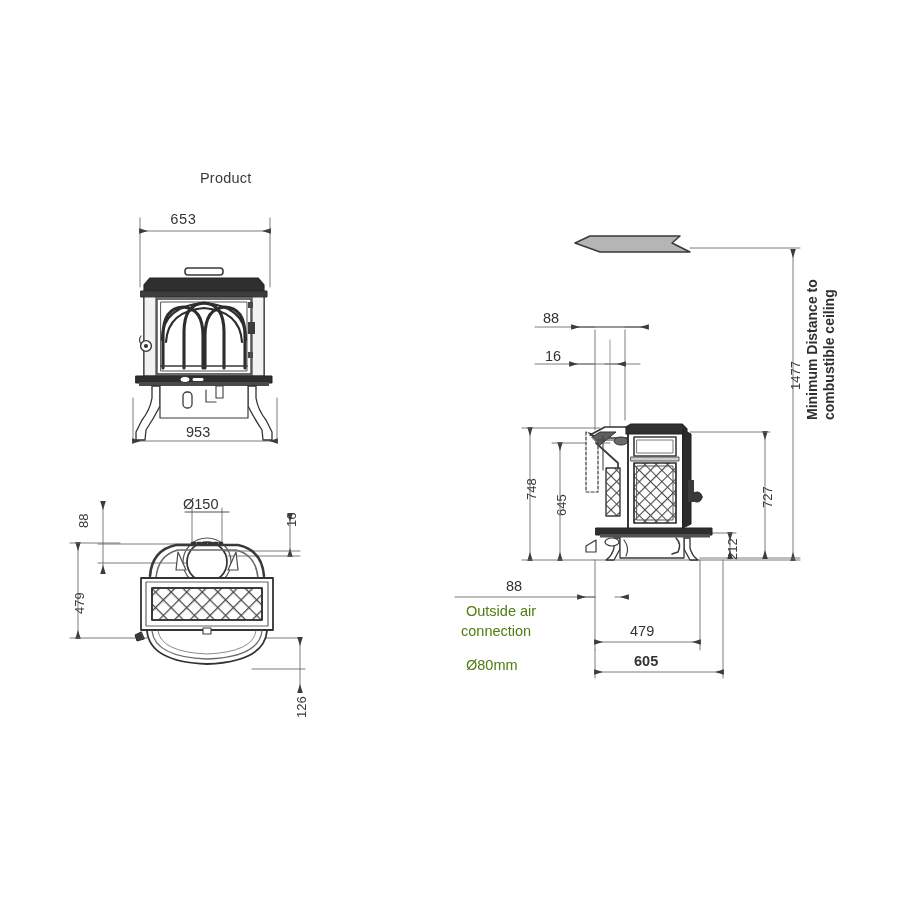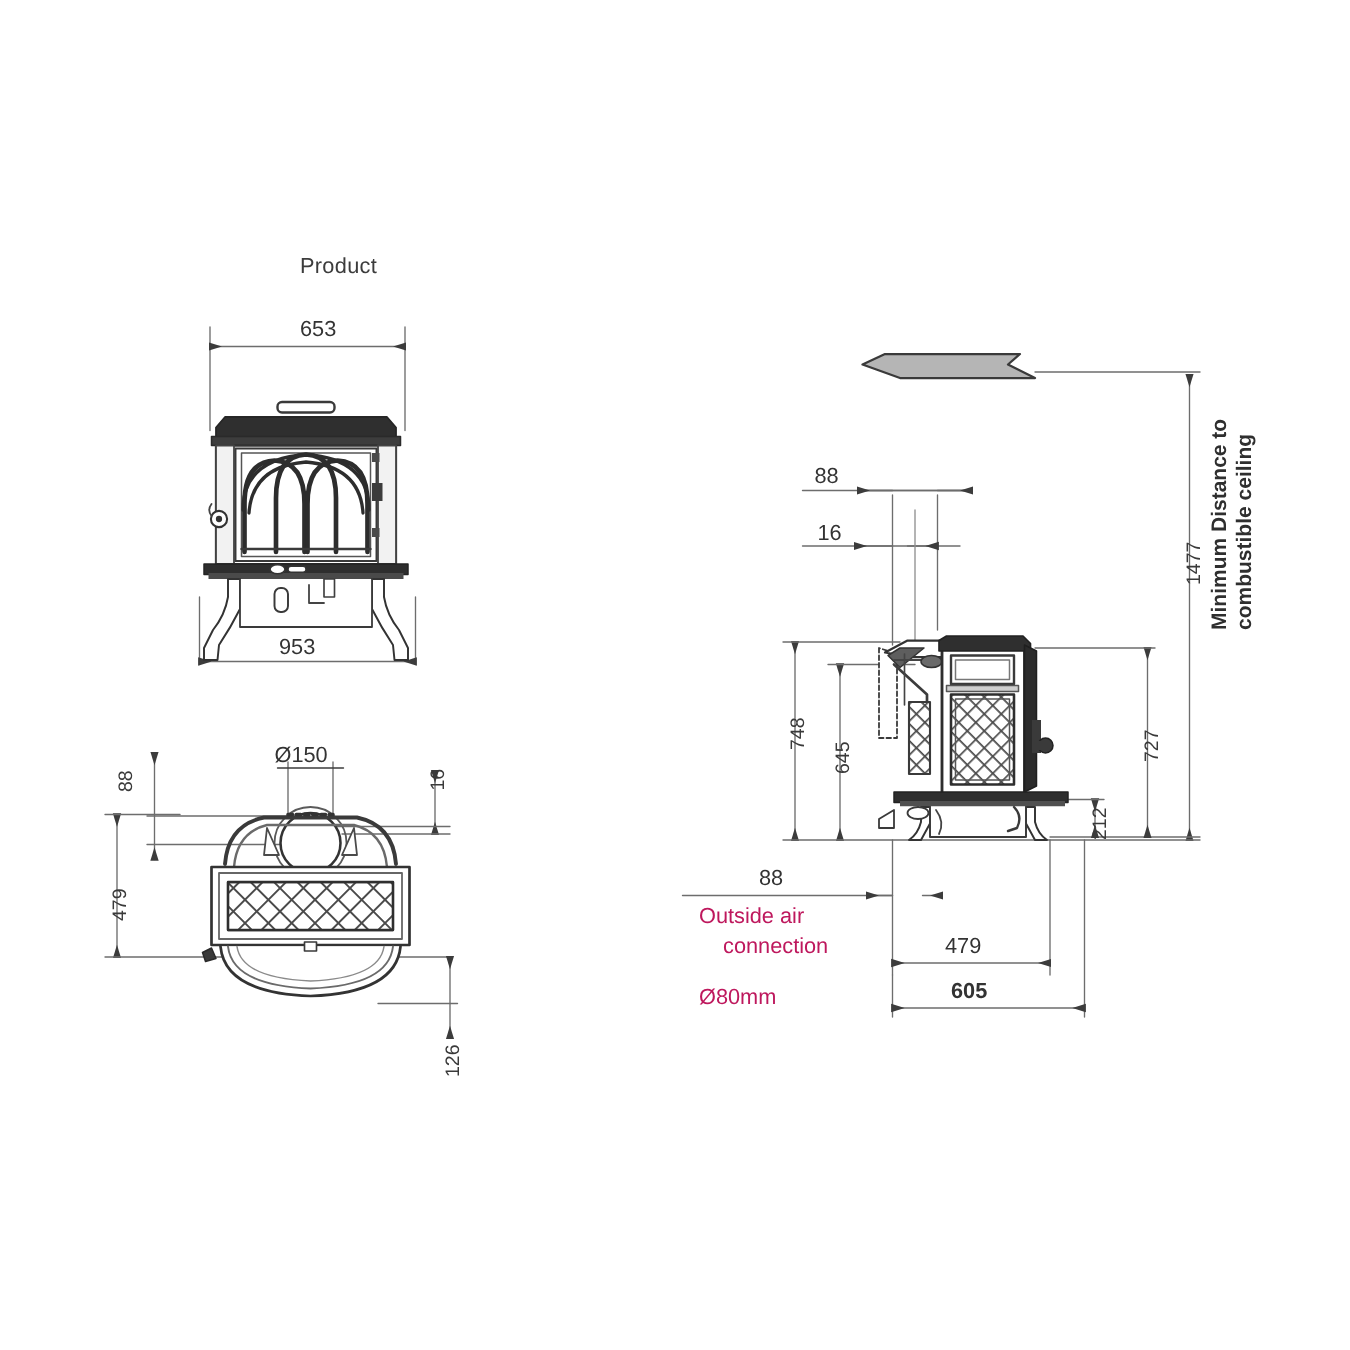--- a/index.html
+++ b/index.html
@@ -4,21 +4,21 @@
 <style>
   html,body{margin:0;padding:0;background:#ffffff;}
   body{width:900px;height:900px;position:relative;overflow:hidden;
        font-family:"Liberation Sans", sans-serif;color:#3c3c3c;}
   #stage{position:absolute;inset:0;}
   .lbl{position:absolute;font-size:13px;color:#404040;white-space:nowrap;letter-spacing:.2px;}
   .dimtxt{position:absolute;font-size:13px;color:#3a3a3a;white-space:nowrap;}
   .dimtxt.v{transform-origin:0 0;transform:rotate(-90deg);}
   .big{font-size:14.5px;color:#333;}
   .title{font-size:14.5px;color:#3c3c3c;}
-  .para{position:absolute;font-size:14.5px;color:#be185d;line-height:1.32;white-space:pre;}
+  .para{position:absolute;font-size:14.5px;color:#4d7c0f;line-height:1.32;white-space:pre;}
   .vstack{position:absolute;transform-origin:0 0;transform:rotate(-90deg);
           font-size:14px;color:#2f2f2f;white-space:nowrap;font-weight:bold;}
   svg{position:absolute;left:0;top:0;}
 </style>
 </head>
 <body>
 
 <div id="stage">
 
 <svg width="900" height="900" viewBox="0 0 900 900">
@@ -246,21 +246,21 @@
     <path d="M676,538 q6,6 2,14 l-6,2" fill="none" stroke="#3a3a3a" stroke-width="1.6"></path>
 
     <path d="M596,540 L586,546 L586,552 L596,552 Z" fill="#ffffff" stroke="#3a3a3a" stroke-width="1.2"></path>
   </g>
 
   </g>
 </svg>
 
 <div class="lbl title" style="left:172px; top:170px;margin-left:28px;">Product</div>
 
-<div class="dimtxt big" style="left:200px; top:212px;">653</div>
+<div class="dimtxt big" style="left:170px; top:212px;font-family:Liberation Mono, monospace;">653</div>
 <div class="dimtxt big" style="left:186px; top:424px;">953</div>
 
 <div class="dimtxt big" style="left:183px; top:496px;">Ø150</div>
 <div class="dimtxt v" style="left:76px; top:528px;">88</div>
 <div class="dimtxt v" style="left:284px; top:527px;">16</div>
 <div class="dimtxt v" style="left:72px; top:614px;">479</div>
 <div class="dimtxt v" style="left:294px; top:718px;">126</div>
 
 <div class="dimtxt big" style="left:543px; top:310px;">88</div>
 <div class="dimtxt big" style="left:545px; top:348px;">16</div>
@@ -272,16 +272,16 @@
 <div class="dimtxt big" style="left:506px; top:578px;">88</div>
 <div class="dimtxt big" style="left:630px; top:623px;">479</div>
 <div class="dimtxt big" style="left:634px; top:653px;font-weight:bold;">605</div>
 
 <div class="vstack" style="left: 804px; top: 420px; position: absolute;">
       <div style="position: absolute; left: 0px; top: 0px; white-space: nowrap;">Minimum Distance to</div>
       <div style="position: absolute; left: 0px; top: 17px; white-space: nowrap;">combustible ceiling</div>
     </div>
 
 <div class="para" style="left:466px; top:602px;">Outside air</div>
-<div class="para" style="left:482px; top:622px;">connection</div>
+<div class="para" style="left:461px; top:622px;">connection</div>
 <div class="para" style="left:466px; top:656px;">Ø80mm</div>
 
 </div>
 
 </body></html>

